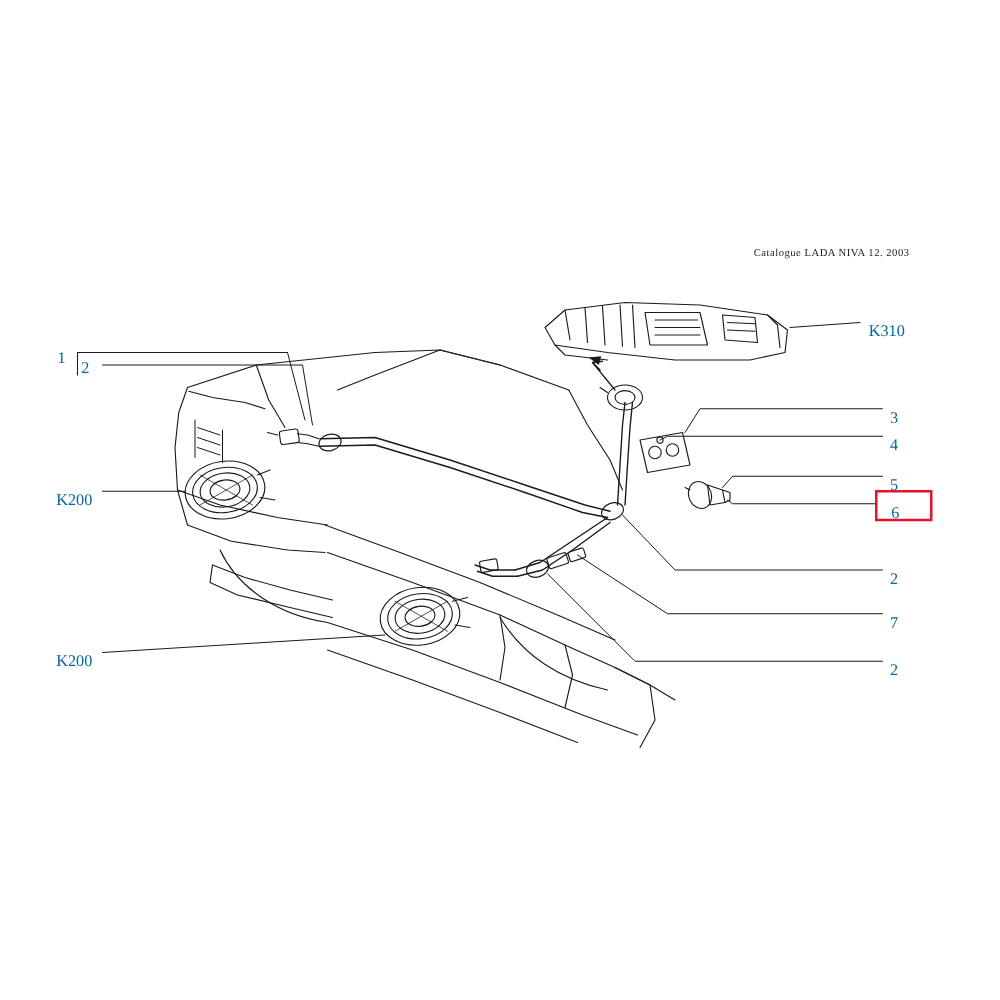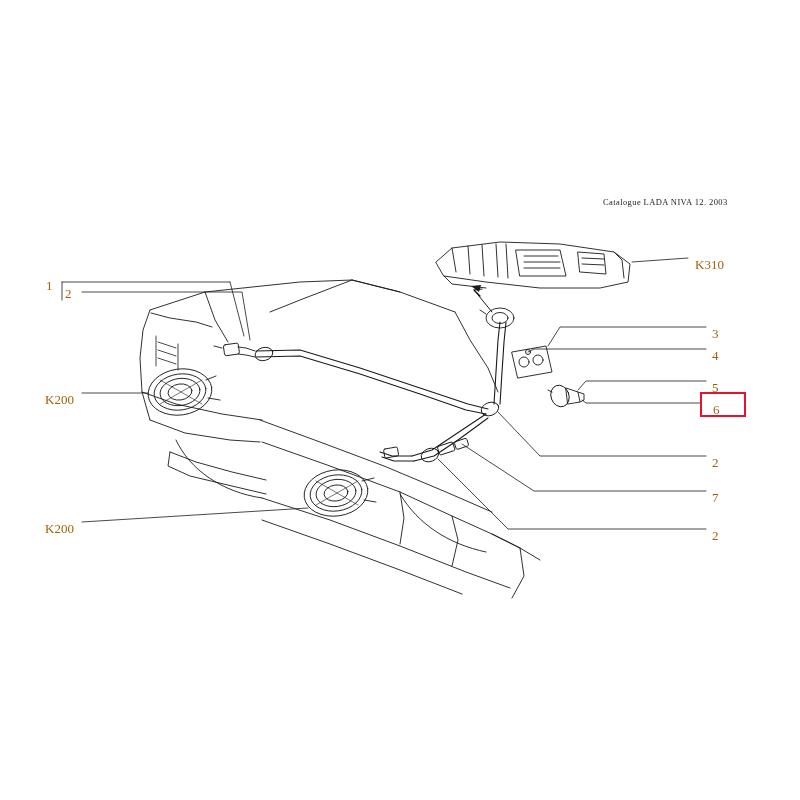--- a/index.html
+++ b/index.html
@@ -24,21 +24,21 @@
   svg#diagram {
     position: absolute;
     left: 0; top: 0;
     width: 800px;
     height: 800px;
   }
   .lbl {
     position: absolute;
     font-family: "Liberation Serif", serif;
     font-size: 13px;
-    color: #a16207;
+    color: #0369a1;
     white-space: nowrap;
     line-height: 1;
   }
   .catalogue-note {
     position: absolute;
     font-family: "Liberation Serif", serif;
     font-size: 8.5px;
     letter-spacing: 0.4px;
     color: #1a1a1a;
     white-space: nowrap;

